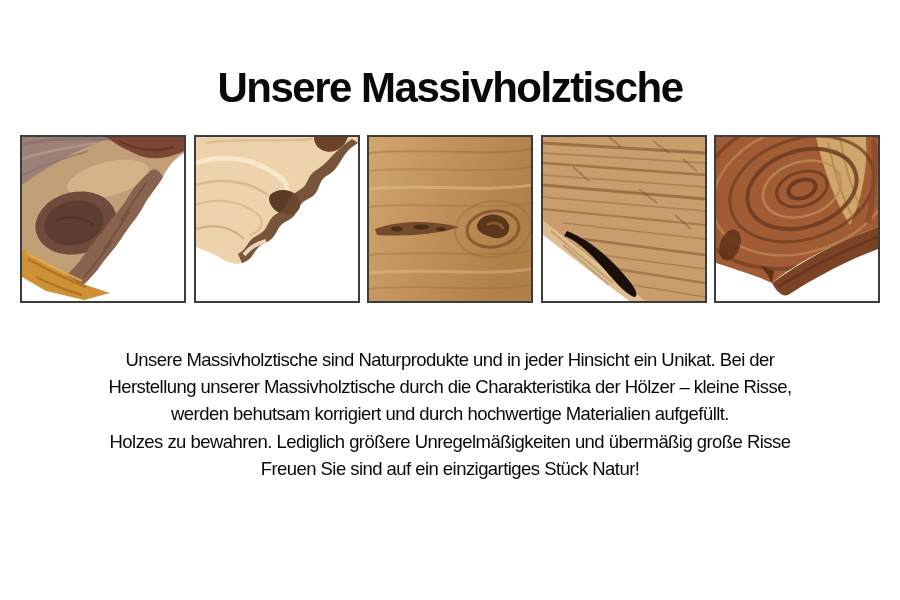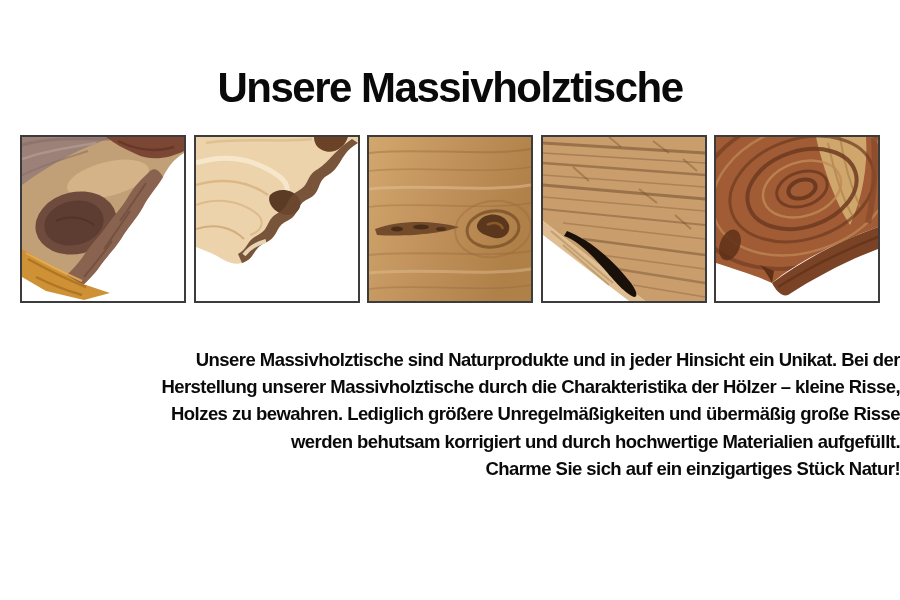--- a/index.html
+++ b/index.html
@@ -32,22 +32,22 @@
   .tile{
     width:166px;height:168px;
     box-sizing:border-box;
     border:2px solid #3c3c3c;
     background:#ffffff;
   }
   .tile svg{display:block;width:100%;height:100%;}
   .description{
     position:absolute;
     top:346px;left:0;width:900px;
-    text-align:right;
-    font-weight:700;
+    text-align:center;
+    font-weight:400;
     font-size:18.5px;
     line-height:27.2px;
     letter-spacing:-0.55px;
     color:#0a0a0a;
   }
   .description div{white-space:nowrap;}
 </style>
 </head>
 <body>
 
@@ -179,18 +179,18 @@
         <path d="M62,150 C94,130 126,114 162,100" stroke="#5f3018" stroke-width="2.5" fill="none" opacity="0.7"></path>
         <path d="M56,146 C52,138 48,132 44,128 L58,134 Z" fill="#5f3018"></path>
       </svg>
     </figure>
 
   </div>
 
   <div class="description">
     <div>Unsere Massivholztische sind Naturprodukte und in jeder Hinsicht ein Unikat. Bei der</div>
     <div>Herstellung unserer Massivholztische durch die Charakteristika der Hölzer – kleine Risse,</div>
+    <div>werden behutsam korrigiert und durch hochwertige Materialien aufgefüllt.</div>
     <div>Holzes zu bewahren. Lediglich größere Unregelmäßigkeiten und übermäßig große Risse</div>
-    <div>werden behutsam korrigiert und durch hochwertige Materialien aufgefüllt.</div>
-    <div>Charme Sie sich auf ein einzigartiges Stück Natur!</div>
+    <div>Freuen Sie sind auf ein einzigartiges Stück Natur!</div>
   </div>
 
 </div>
 
 </body></html>

